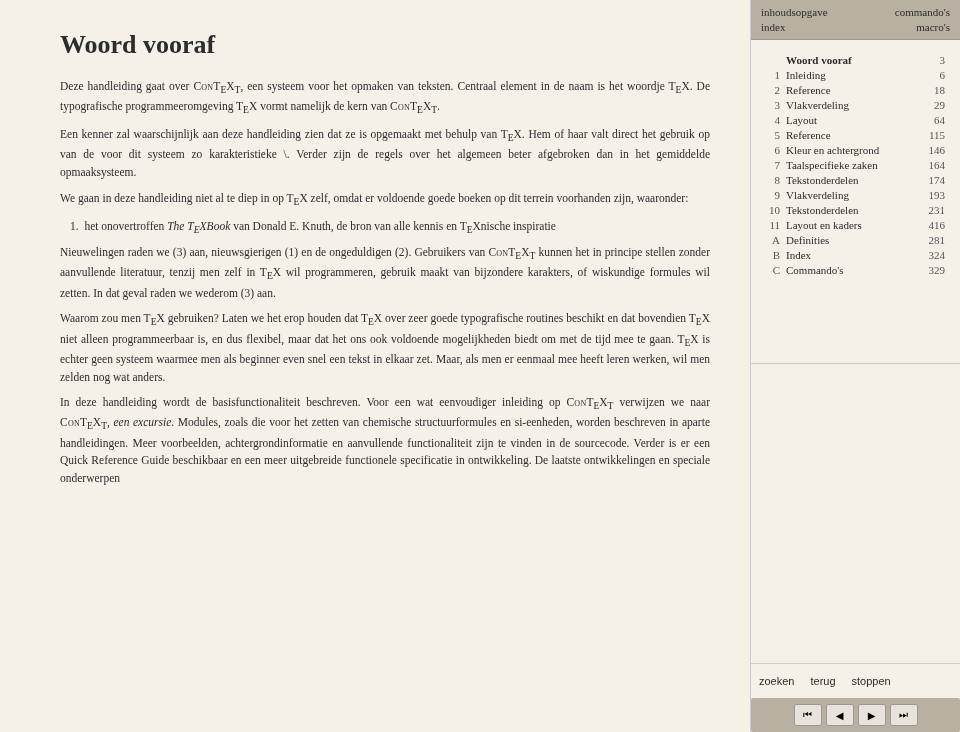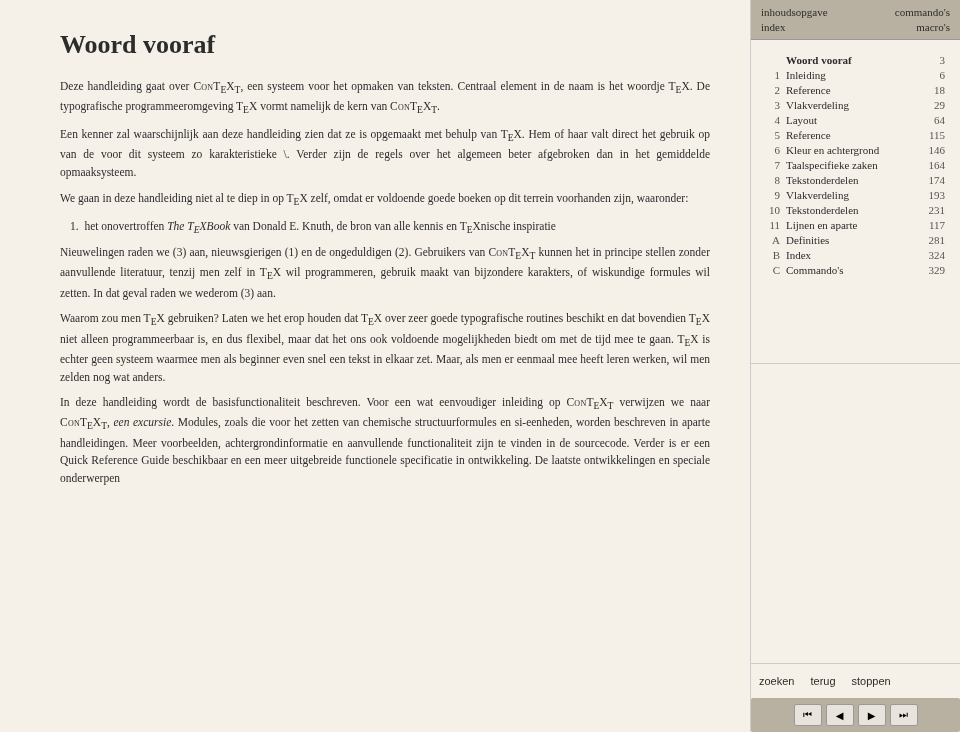--- a/index.html
+++ b/index.html
@@ -259,22 +259,22 @@
           <td>Vlakverdeling</td>
           <td>193</td>
         </tr>
         <tr>
           <td>10</td>
           <td>Tekstonderdelen</td>
           <td>231</td>
         </tr>
         <tr>
           <td>11</td>
-          <td>Lijnen en aparte</td>
-          <td>117</td>
+          <td>Layout en kaders</td>
+          <td>416</td>
         </tr>
         <tr>
           <td>A</td>
           <td>Definities</td>
           <td>281</td>
         </tr>
         <tr>
           <td>B</td>
           <td>Index</td>
           <td>324</td>

